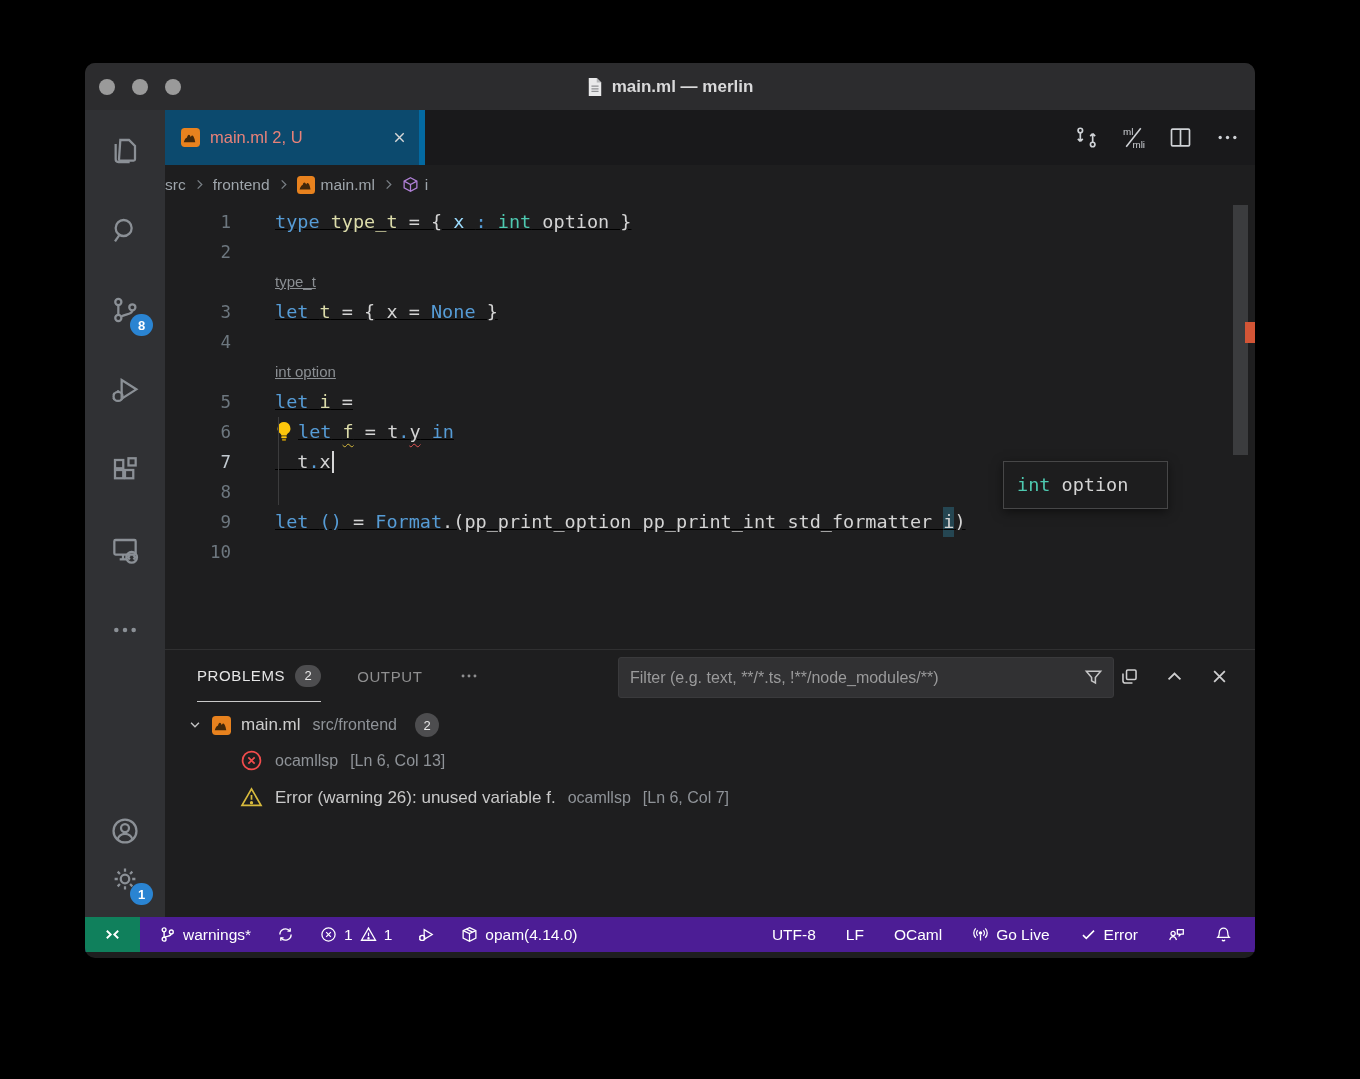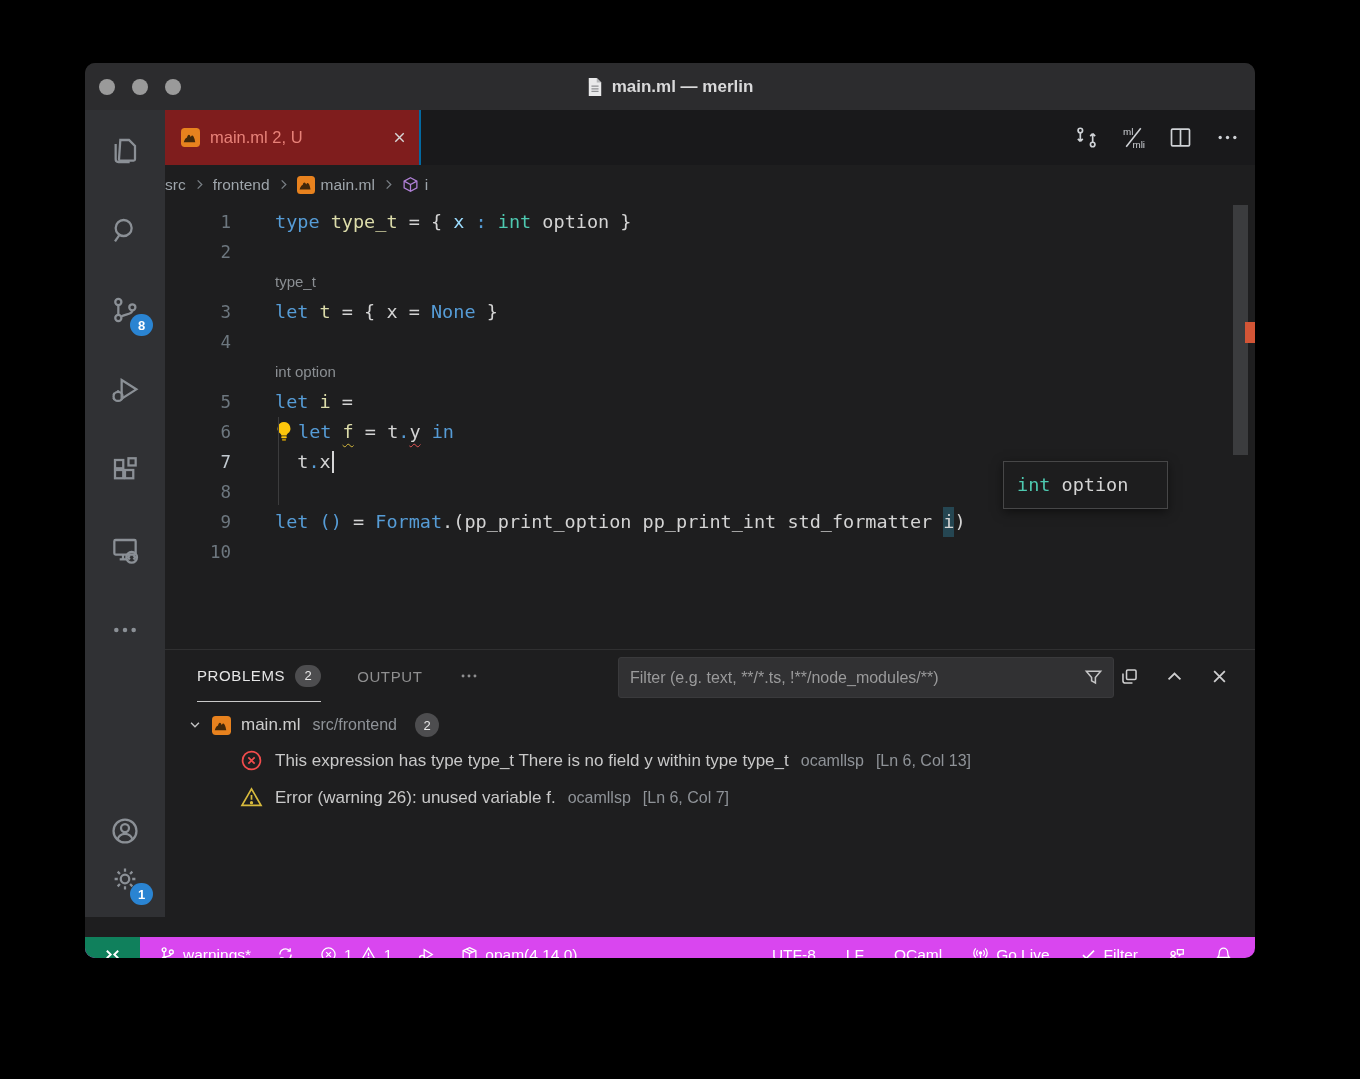--- a/index.html
+++ b/index.html
@@ -18,37 +18,37 @@
   .ab-item{position:relative;width:48px;height:48px;display:flex;align-items:center;justify-content:center;margin-top:32px;}
   .ab-item:first-child{margin-top:16px;}
   .ab-item svg{width:32px;height:32px;}
   .ab-badge{position:absolute;right:-4px;bottom:-2px;min-width:15px;height:22px;padding:0 4px;border-radius:11px;
             background:#2a84d2;color:#fff;font-size:13px;font-weight:700;display:flex;align-items:center;justify-content:center;}
   .ab-spacer{flex:1;}
   .ab-bottom{margin:0 0 14px 0;}
   
   .editorcol{flex:1;display:flex;flex-direction:column;background:#1e1e1f;min-width:0;}
   .tabbar{height:55px;background:#19191b;display:flex;align-items:stretch;position:relative;}
-  .tab{width:226px;background:#7f1d1d;display:flex;align-items:center;gap:10px;padding:0 12px 0 16px;
-       border-right:2px solid #0369a1;}
+  .tab{width:226px;background:#0c4a6e;display:flex;align-items:center;gap:10px;padding:0 12px 0 16px;
+       border-right:6px solid #0369a1;}
   .tab-label{color:#e88279;font-size:16.5px;}
   .tab-close{margin-left:auto;color:#d8d8d8;display:flex;}
   .tab-close svg{width:15px;height:15px;}
   .tab-actions{position:absolute;right:14px;top:0;height:55px;display:flex;align-items:center;gap:20px;color:#cfd2d6;}
   .tab-actions svg{width:27px;height:27px;}
   .breadcrumb{height:40px;display:flex;align-items:center;gap:8px;color:#9ea5ab;font-size:15.5px;}
   .bc-sep svg{width:11px;height:11px;color:#787e84;}
   .bc-item{display:flex;align-items:center;gap:6px;}
   
   .codearea{position:relative;height:445px;overflow:hidden;}
   .rows{position:absolute;left:0;top:2px;right:0;}
   .crow{display:flex;height:30px;line-height:30px;font-family:"DejaVu Sans Mono",monospace;font-size:18.5px;white-space:pre;}
   .lnum{width:66px;text-align:right;color:#6d777f;font-size:17.5px;flex:none;}
   .crow.current .lnum{color:#c2cad0;}
-  .ctext{padding-left:44px;flex:1;display:flex;align-items:flex-end;}
+  .ctext{padding-left:44px;flex:1;display:flex;align-items:flex-end;text-decoration:underline;}
   .hint-row .ctext{font-family:"Liberation Sans",sans-serif;font-size:15px;color:#8b8f93;}
   .tok{display:inline;}
   .kw{color:#569cd6;} .def{color:#dcdcaa;} .typ{color:#4ec9b0;} .fld{color:#9cdcfe;} .pl{color:#d4d4d4;}
   .sqw{text-decoration:underline wavy #d7ba3d 1.2px;text-underline-offset:5px;}
   .sqe{text-decoration:underline wavy #e45454 1.2px;text-underline-offset:5px;}
   .whl{background:#254652;}
   .bulb{display:inline-flex;width:24px;height:24px;margin:0 1px 0 -2px;vertical-align:middle;align-self:center;}
   .bulb svg{width:22px;height:22px;}
   .cursor{display:inline-block;width:2px;height:22px;background:#d6d6d6;vertical-align:middle;margin-left:1px;align-self:center;}
   .indent-guide{position:absolute;left:113px;top:212px;width:1px;height:88px;background:#3c3c3d;}
@@ -85,21 +85,21 @@
   .file-badge{background:#4d4d4f;color:#e8e8e8;font-size:13px;width:24px;height:24px;border-radius:50%;
               display:flex;align-items:center;justify-content:center;margin-left:8px;}
   .prob-row{height:37px;display:flex;align-items:center;gap:12px;padding-left:75px;}
   .prob-icon{display:flex;}
   .prob-icon svg{width:23px;height:23px;}
   .err-c{color:#f14c4c;} .warn-c{color:#d7ba3d;}
   .prob-msg{color:#c9c9c9;font-size:17px;}
   .prob-src{color:#8f9398;font-size:16px;}
   .prob-loc{color:#8f9398;font-size:16px;}
   
-  .statusbar{height:35px;background:#d946ef;display:flex;align-items:stretch;color:#fff;font-size:15.5px;margin-top:20px;}
+  .statusbar{height:35px;background:#4c1d95;display:flex;align-items:stretch;color:#fff;font-size:15.5px;}
   .sb-remote{width:55px;background:#10805c;display:flex;align-items:center;justify-content:center;}
   .sb-remote svg{width:19px;height:19px;}
   .sb-item{display:flex;align-items:center;gap:7px;padding:0 11px;}
   .sb-item svg{width:17px;height:17px;}
   .sb-left{display:flex;align-items:stretch;gap:4px;padding-left:8px;}
   .sb-right{margin-left:auto;display:flex;align-items:stretch;gap:8px;padding-right:12px;}
 </style>
 </head>
 <body>
 
@@ -364,21 +364,20 @@
               <span class="file-path">src/frontend</span>
               <span class="file-badge">2</span>
             </div>
             <div class="prob-row">
               <span class="prob-icon err-c">
                 <svg viewBox="0 0 16 16" fill="none" stroke="currentColor" stroke-width="1.2">
                     <circle cx="8" cy="8" r="6.2"></circle>
                     <path d="M5.8 5.8l4.4 4.4M10.2 5.8l-4.4 4.4"></path>
                   </svg>
               </span>
-              <span class="prob-msg">This expression has type type_t There is no field y within type type_t</span>
               <span class="prob-src">ocamllsp</span>
               <span class="prob-loc">[Ln 6, Col 13]</span>
             </div>
             <div class="prob-row">
               <span class="prob-icon warn-c">
                 <svg viewBox="0 0 16 16" fill="none" stroke="currentColor" stroke-width="1.2">
                     <path d="M8 2 14.6 13.4H1.4z"></path>
                     <path d="M8 6.2v3.4"></path>
                     <circle cx="8" cy="11.6" r="0.55" fill="currentColor"></circle>
                   </svg>
@@ -457,21 +456,21 @@
           <svg viewBox="0 0 16 16" fill="none" stroke="currentColor" stroke-width="1.2">
               <circle cx="8" cy="6.6" r="1.1" fill="currentColor"></circle>
               <path d="M5.4 9.2a3.7 3.7 0 0 1 0-5.2M10.6 4a3.7 3.7 0 0 1 0 5.2M3.5 11a6.2 6.2 0 0 1 0-8.8M12.5 2.2a6.2 6.2 0 0 1 0 8.8M8 8.4v5.2"></path>
             </svg>
           <span>Go Live</span>
         </div>
         <div class="sb-item">
           <svg viewBox="0 0 16 16" fill="none" stroke="currentColor" stroke-width="1.5">
               <path d="M2.8 8.6l3.1 3.1 7.3-7.4"></path>
             </svg>
-          <span>Filter</span>
+          <span>Error</span>
         </div>
         <div class="sb-item">
           <svg viewBox="0 0 16 16" fill="none" stroke="currentColor" stroke-width="1.2">
               <circle cx="4.8" cy="7" r="2"></circle>
               <path d="M1.6 13.2c.6-2.2 1.7-3.2 3.2-3.2s2.6 1 3.2 3.2"></path>
               <path d="M8.8 3.4h5.6v4.2h-2.2l-1.6 1.6V7.6h-1.8z"></path>
             </svg>
         </div>
         <div class="sb-item">
           <svg viewBox="0 0 16 16" fill="none" stroke="currentColor" stroke-width="1.2">

